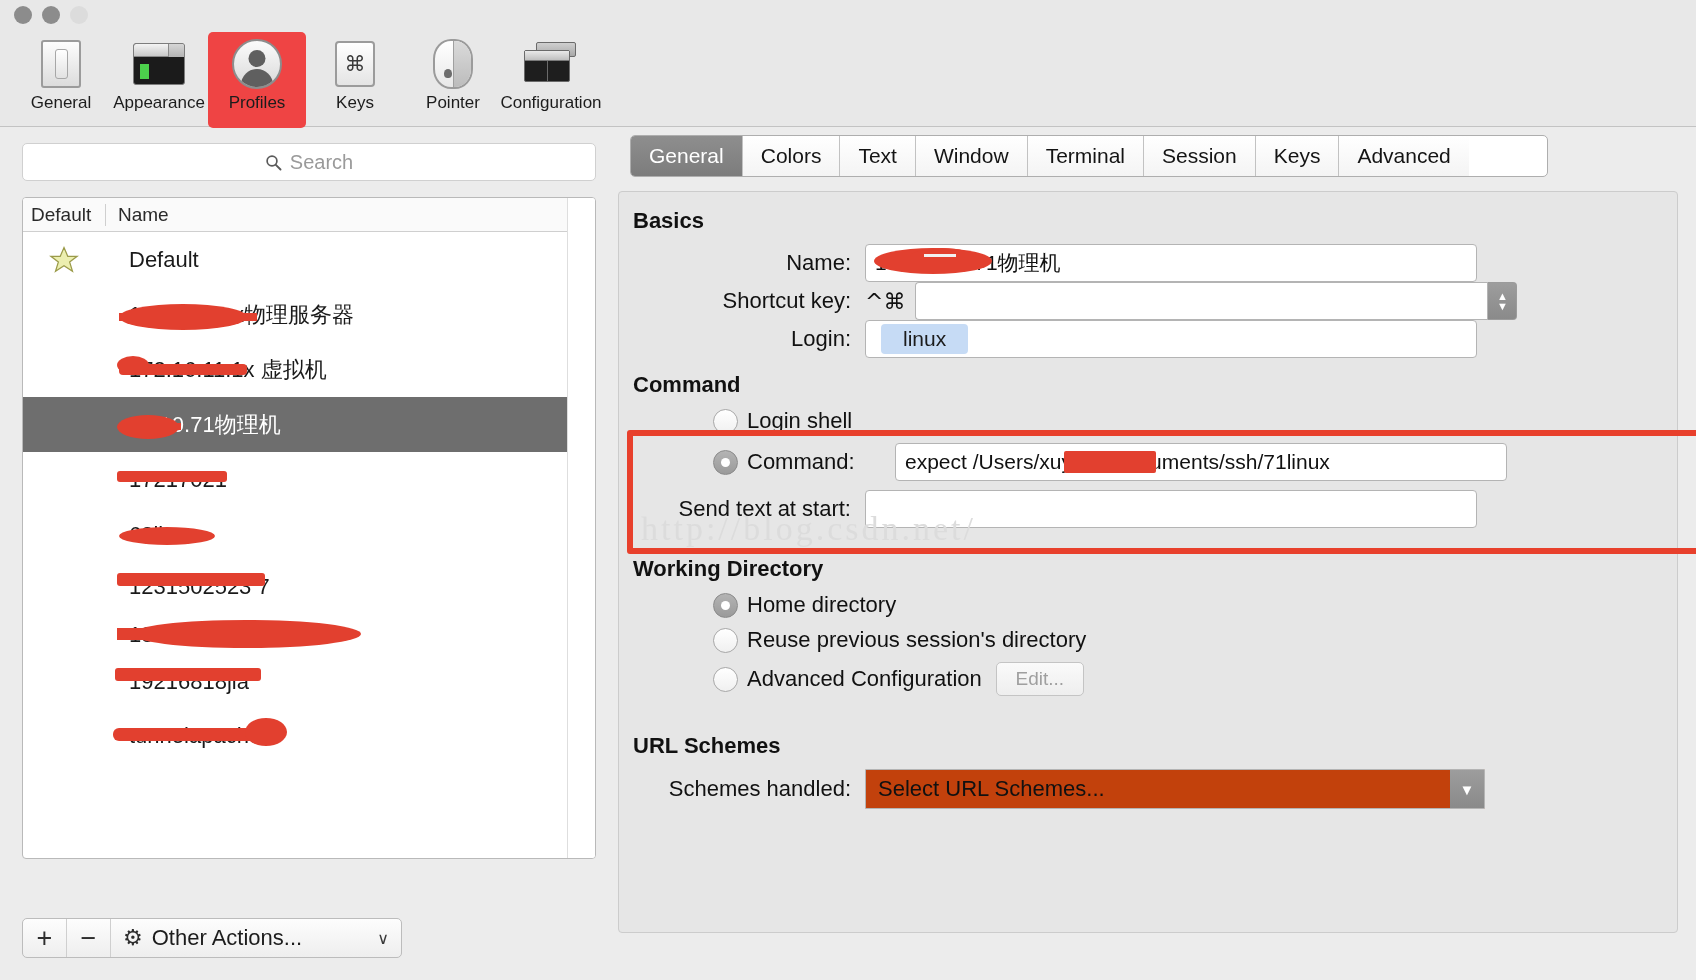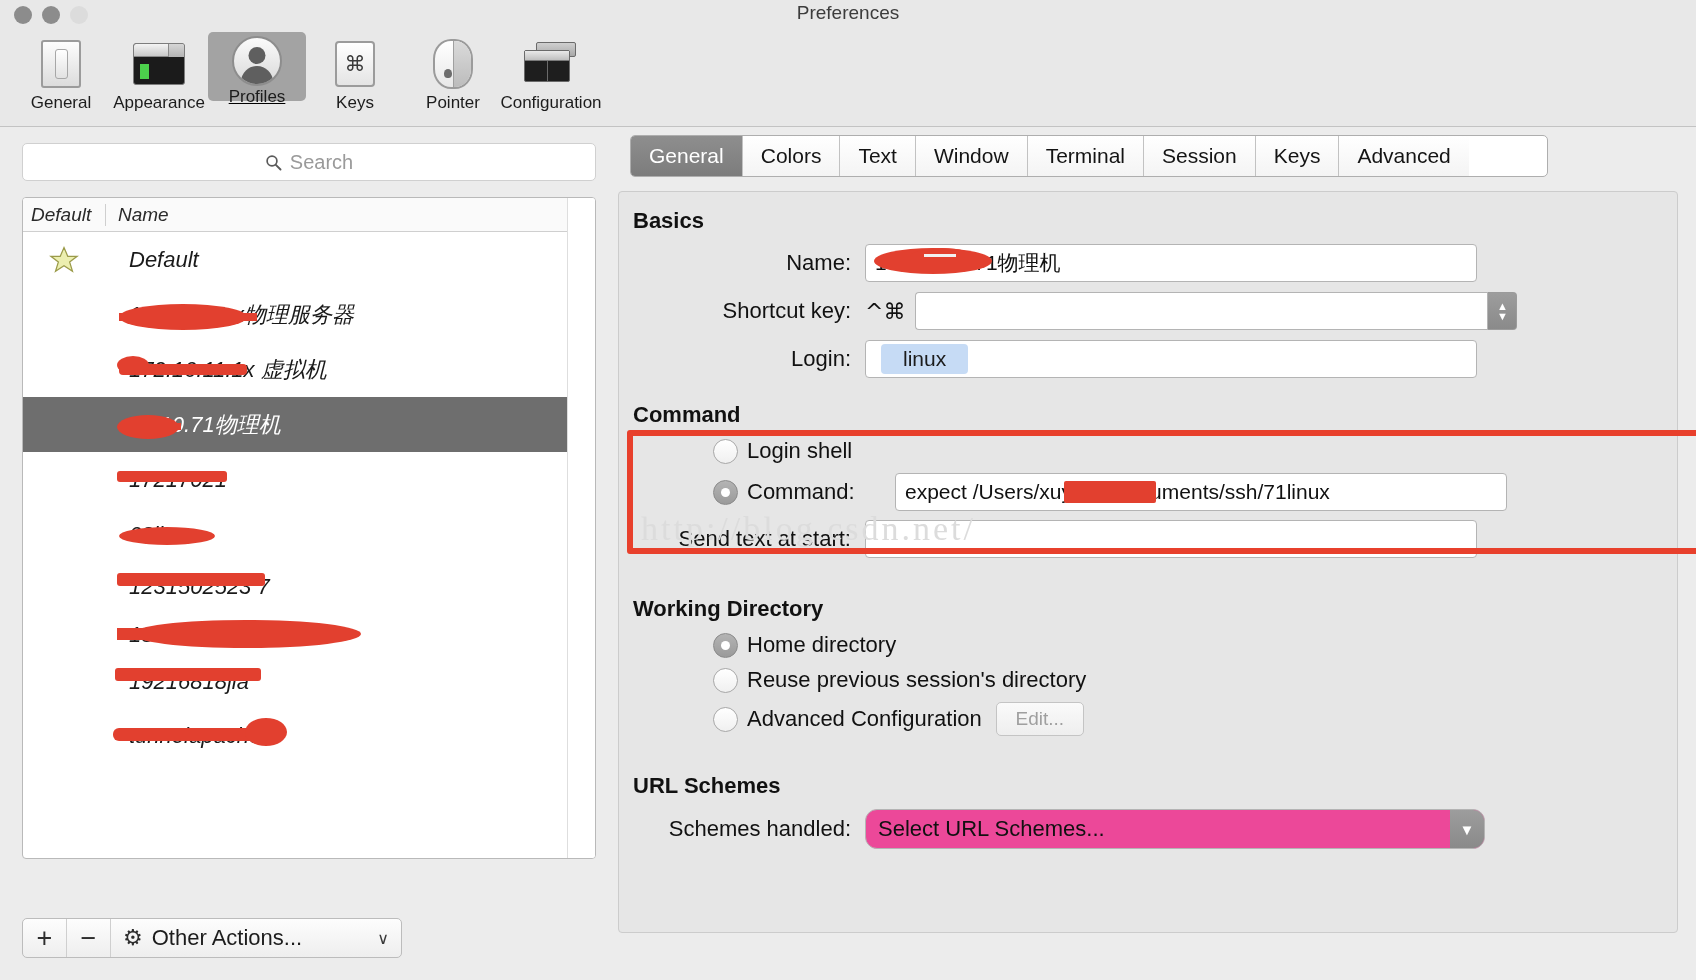--- a/index.html
+++ b/index.html
@@ -47,21 +47,21 @@
     padding-left: 12px;
     display: flex; align-items: flex-start;
   }
   .tb-item {
     width: 98px;
     padding-top: 4px;
     display: flex; flex-direction: column; align-items: center;
     border-radius: 5px;
     cursor: default;
   }
-  .tb-item.active { background: #a3a3a3; height: 69px; text-decoration: underline; }
+  .tb-item.active { background: #ef4444; height: 96px; }
   .tb-ico {
     width: 56px; height: 56px;
     display: flex; align-items: center; justify-content: center;
   }
   .tb-label {
     font-size: 17px; color: #1c1c1c;
     margin-top: 1px;
     white-space: nowrap;
   }
 
@@ -175,21 +175,21 @@
   .listbox {
     margin-top: 16px;
     height: 662px;
     background: #fff;
     border: 1px solid #b9b9b9;
     border-radius: 4px;
     overflow: hidden;
     position: relative;
     display: flex;
   }
-  .listmain { flex: 1; position: relative; font-style: italic; }
+  .listmain { flex: 1; position: relative; }
   .list-head {
     height: 34px;
     background: #fafafa;
     border-bottom: 1px solid #cfcfcf;
     display: flex; align-items: center;
     font-size: 19px; color: #2a2a2a;
   }
   .lh-default { width: 82px; padding-left: 8px; }
   .lh-sep { width:1px; height:22px; background:#cfcfcf; }
   .lh-name { padding-left: 12px; }
@@ -290,21 +290,20 @@
     position: relative;
     padding: 14px 22px 0 14px;
   }
 
   .sec-title {
     font-size: 22px; font-weight: bold; color: #111;
     margin: 2px 0 10px 0;
   }
   .frow {
     display: flex; align-items: center;
-    margin-bottom: 10px;
   }
   .flabel {
     width: 232px;
     text-align: right;
     padding-right: 14px;
     font-size: 22px; color: #111;
     white-space: nowrap;
   }
   .field {
     height: 38px;
@@ -392,23 +391,23 @@
     border-radius: 5px;
     background: linear-gradient(#fafafa,#eeeeee);
     display:flex; align-items:center; justify-content:center;
     font-size: 19px; color:#9f9f9f;
   }
 
   .popup {
     height: 40px;
     width: 620px;
     display:flex; align-items:center;
-    background:#ec4899;
+    background:#c2410c;
     border: 1px solid #b4b4b4;
-    border-radius: 12px;
+    border-radius: 1px;
     overflow:hidden;
   }
   .popup .pval {
     flex:1; padding-left: 12px; font-size: 22px; color:#111;
   }
   .popup .parrow {
     width: 34px; height: 100%;
     background: linear-gradient(#9d9d9d,#8a8a8a);
     display:flex; align-items:center; justify-content:center;
     color:#fff; font-size: 15px;
@@ -421,21 +420,20 @@
 <body>
 
 <div class="window">
 
   <div class="titlebar">
     <div class="traffic">
       <div class="dot close"></div>
       <div class="dot min"></div>
       <div class="dot zoom"></div>
     </div>
-    <div class="win-title">Preferences</div>
   </div>
 
   <div class="toolbar">
 
     <div class="tb-item">
       <div class="tb-ico">
         <div class="ic-general">
             <i></i>
           </div>
       </div>

